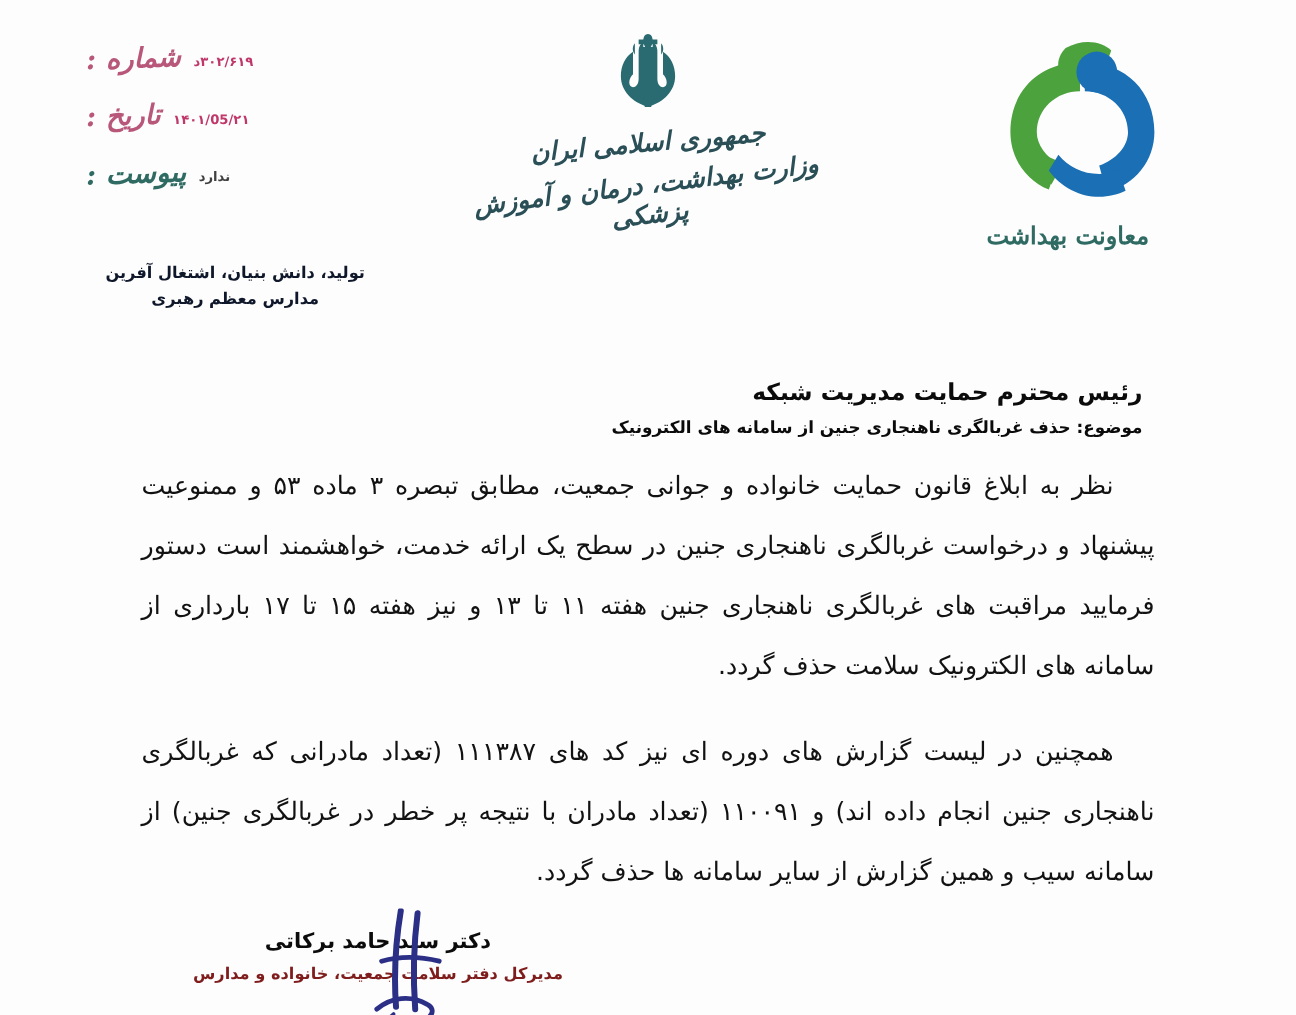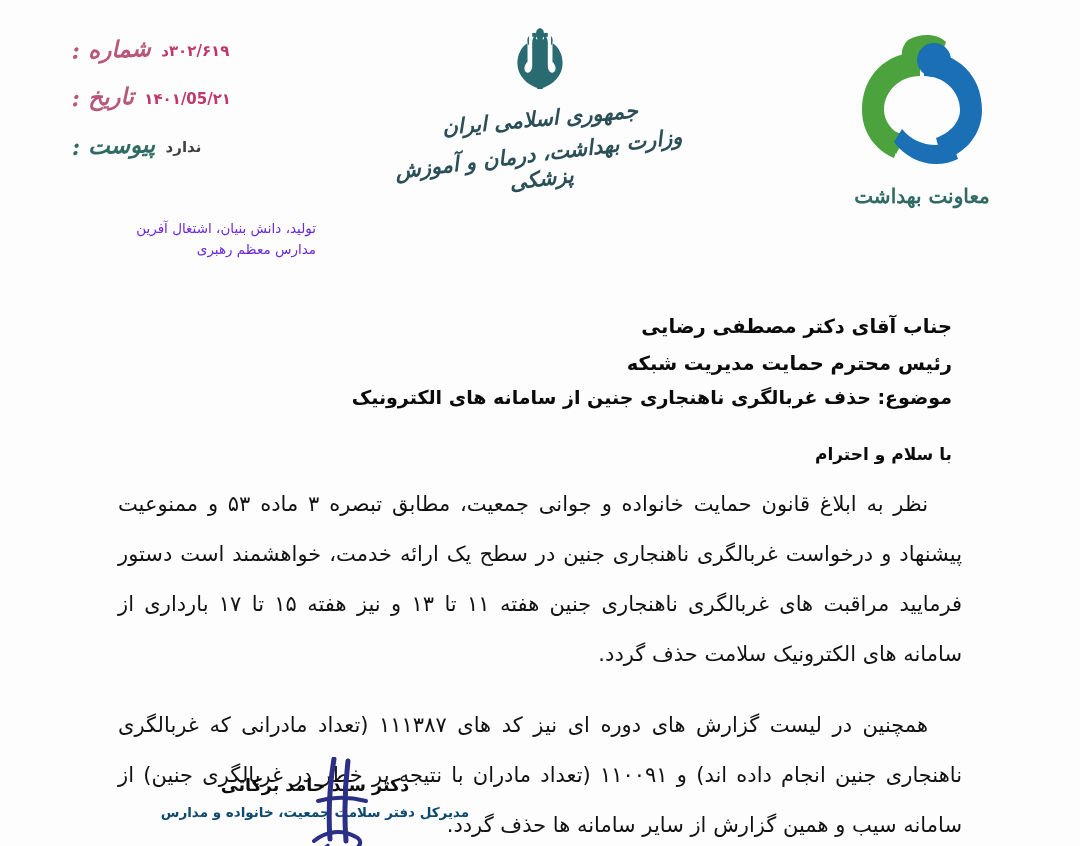--- a/index.html
+++ b/index.html
@@ -54,37 +54,38 @@
     font-family: "DejaVu Serif", "Liberation Serif", serif;
     font-style: italic;
     letter-spacing: -0.5px;
     white-space: nowrap;
     transform: rotate(-2deg);
     transform-origin: right bottom;
   }
   .meta-label.dark { color: #2f6b63; }
   .meta-value {
     color: #c0376a;
-    font-size: 15px;
+    font-size: 11px;
     font-weight: 700;
     white-space: nowrap;
     letter-spacing: 0px;
     padding-top: 4px;
   }
   .meta-value.dark { color: #404040; }
 
   .slogan {
     position: absolute;
     top: 218px;
     left: 76px;
     width: 240px;
-    color: #6d28d9;
+    text-align: center;
+    color: #0f172a;
     font-size: 13.5px;
     line-height: 1.55;
-    font-weight: 400;
+    font-weight: 700;
   }
 
   
   .center-emblem {
     position: absolute;
     top: 22px;
     left: 0; right: 0;
     margin: 0 auto;
     width: 330px;
     text-align: center;
@@ -108,21 +109,21 @@
     margin-top: 10px;
     letter-spacing: -0.5px;
   }
 
   
   .org-logo {
     position: absolute;
     top: 18px;
     right: 58px;
     width: 200px;
-    text-align: center;
+    text-align: left;
   }
   .org-logo-caption {
     margin-top: 2px;
     font-size: 20px;
     font-weight: 700;
     color: #2f6b63;
     font-family: "DejaVu Serif", "Liberation Serif", serif;
     letter-spacing: -0.5px;
   }
 
@@ -139,21 +140,21 @@
   }
   .addressee-line {
     font-size: 19.5px;
     font-weight: 700;
     color: #0b0b0b;
     line-height: 1.55;
     margin-bottom: 7px;
     letter-spacing: -0.2px;
   }
   .subject-line {
-    font-size: 19px;
+    font-size: 14px;
     font-weight: 700;
     color: #0b0b0b;
     margin-top: 2px;
     letter-spacing: -0.2px;
   }
 
   .salutation {
     margin-top: 36px;
     font-size: 17px;
     font-weight: 700;
@@ -185,21 +186,21 @@
   .sig-wrap { position: relative; }
   .sig-name {
     font-size: 17.5px;
     font-weight: 700;
     color: #0b0b0b;
     letter-spacing: -0.2px;
   }
   .sig-role {
     font-size: 13.5px;
     font-weight: 700;
-    color: #0c4a6e;
+    color: #7f1d1d;
     margin-top: 9px;
     letter-spacing: -0.2px;
   }
   .sig-mark {
     position: absolute;
     top: -18px;
     left: 138px;
     width: 110px;
     height: 96px;
     pointer-events: none;
@@ -271,26 +272,24 @@
           <circle cx="92" cy="42" r="17" fill="#1B6FB5"></circle>
         </svg>
       </span>
       <div class="org-logo-caption">معاونت بهداشت</div>
     </div>
   </div>
 
   <div class="letter-body">
 
     <div class="addressee">
-      <div class="addressee-line">جناب آقای دکتر مصطفی رضایی</div>
       <div class="addressee-line">رئیس محترم حمایت مدیریت شبکه</div>
       <div class="subject-line">موضوع: حذف غربالگری ناهنجاری جنین از سامانه های الکترونیک</div>
     </div>
 
-    <div class="salutation">با سلام و احترام</div>
 
     <p class="para">نظر به ابلاغ قانون حمایت خانواده و جوانی جمعیت، مطابق تبصره ۳ ماده ۵۳ و ممنوعیت پیشنهاد و درخواست غربالگری ناهنجاری جنین در سطح یک ارائه خدمت، خواهشمند است دستور فرمایید مراقبت های غربالگری ناهنجاری جنین هفته ۱۱ تا ۱۳ و نیز هفته ۱۵ تا ۱۷ بارداری از سامانه های الکترونیک سلامت حذف گردد.</p>
 
     <p class="para second">همچنین در لیست گزارش های دوره ای نیز کد های ۱۱۱۳۸۷ (تعداد مادرانی که غربالگری ناهنجاری جنین انجام داده اند) و ۱۱۰۰۹۱ (تعداد مادران با نتیجه پر خطر در غربالگری جنین) از سامانه سیب و همین گزارش از سایر سامانه ها حذف گردد.</p>
   </div>
 
   <div class="signature">
     <div class="sig-wrap">
       <div class="sig-name">دکتر سید حامد برکاتی</div>
       <div class="sig-role">مدیرکل دفتر سلامت جمعیت، خانواده و مدارس</div>

